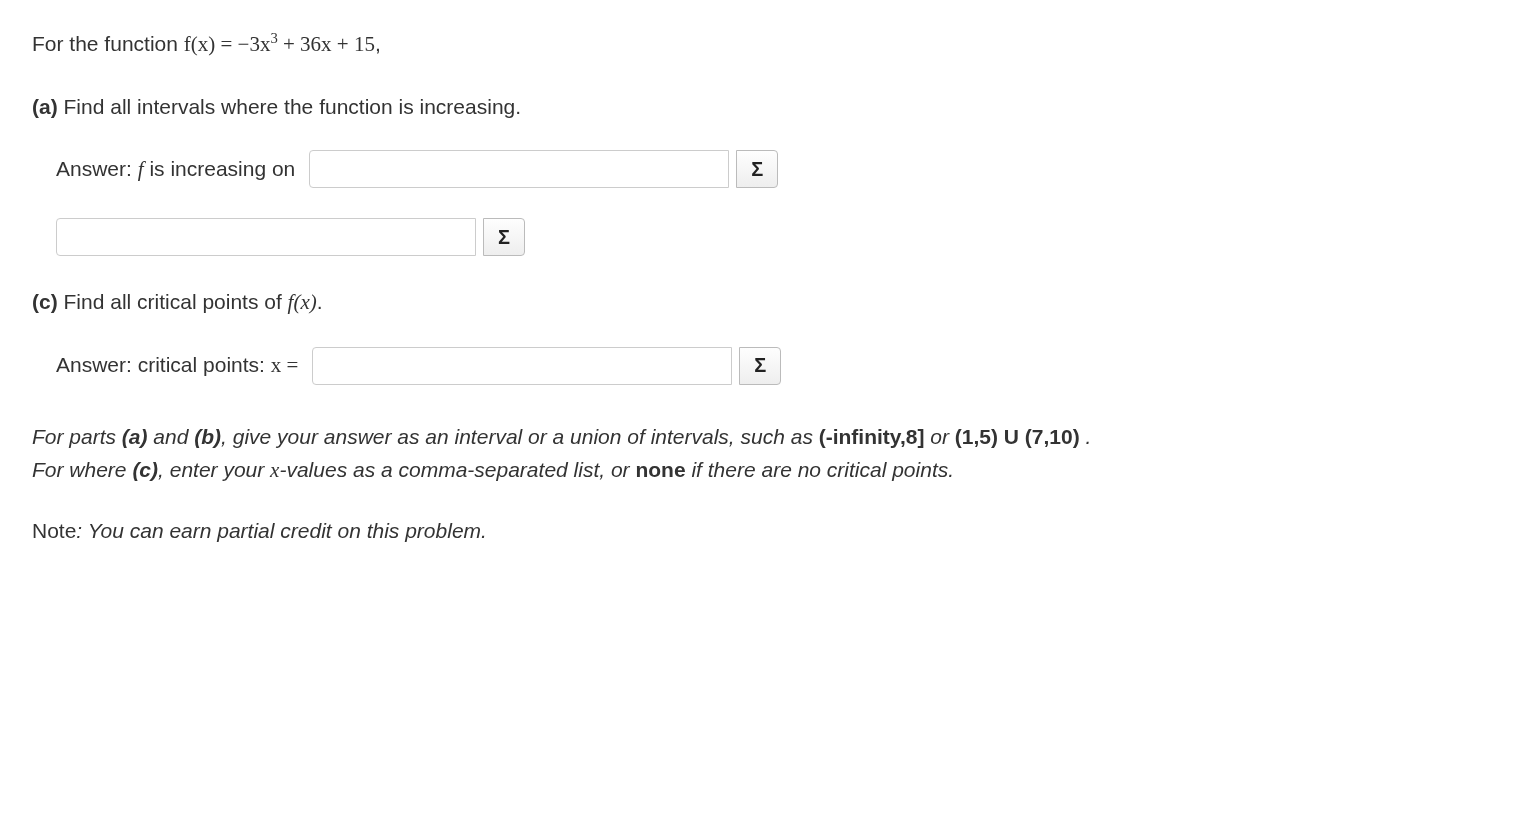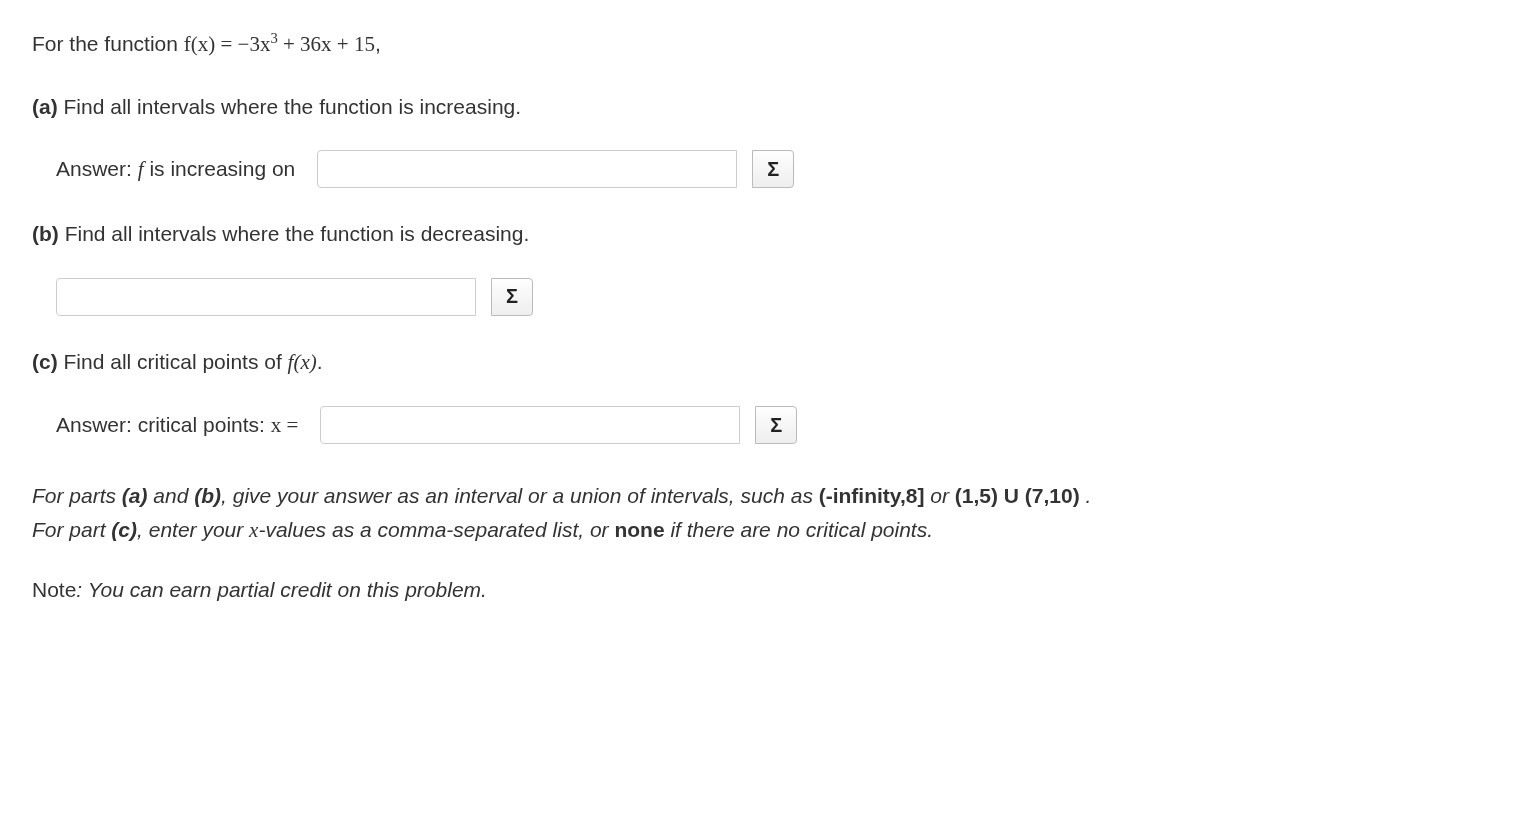--- a/index.html
+++ b/index.html
@@ -39,21 +39,21 @@
     .part {
       margin-bottom: 30px;
     }
     .part-label {
       font-weight: bold;
     }
     .answer-line {
       margin-top: 28px;
       display: flex;
       align-items: center;
-      gap: 16px;
+      gap: 8px;
       padding-left: 24px;
     }
     .answer-prompt {
       margin-right: 6px;
     }
     .answer-input {
       width: 420px;
       height: 38px;
       border: 1px solid #ccc;
       border-radius: 4px 0 0 4px;
@@ -122,24 +122,20 @@
       <span>Answer: </span><span class="math-func">f</span><span> is increasing on</span>
     </span>
     <input type="text" class="answer-input" style="">
     <button class="sigma-btn">
         <span>Σ</span>
       </button>
   </div>
 </div>
 
 <div class="part">
-  <div>
-    <span class="part-label">(b)</span>
-    <span>Find all intervals where the function is decreasing.</span>
-  </div>
   <div class="answer-line">
     <input type="text" class="answer-input" style="">
     <button class="sigma-btn">
         <span>Σ</span>
       </button>
   </div>
 </div>
 
 <div class="part">
   <div>
@@ -155,19 +151,19 @@
         <span>Σ</span>
       </button>
   </div>
 </div>
 
 <div class="instructions">
   <div class="instructions-line">
     <span>For parts </span><span class="bold-italic">(a)</span><span> and </span><span class="bold-italic">(b)</span><span>, give your answer as an interval or a union of intervals, such as </span><span class="bold">(-infinity,8]</span><span> or </span><span class="bold">(1,5) U (7,10)</span><span> .</span>
   </div>
   <div class="instructions-line">
-    <span>For part </span><span class="bold-italic">(c)</span><span>, enter your </span><span class="math-var">x</span><span>-values as a comma-separated list, or </span><span class="bold">none</span><span> if there are no critical points.</span>
+    <span>For where </span><span class="bold-italic">(c)</span><span>, enter your </span><span class="math-var">x</span><span>-values as a comma-separated list, or </span><span class="bold">none</span><span> if there are no critical points.</span>
   </div>
 </div>
 
 <div class="note">
   <span class="note-label">Note</span><span>: </span><span>You can earn partial credit on this problem.</span>
 </div>
 
 </body></html>

